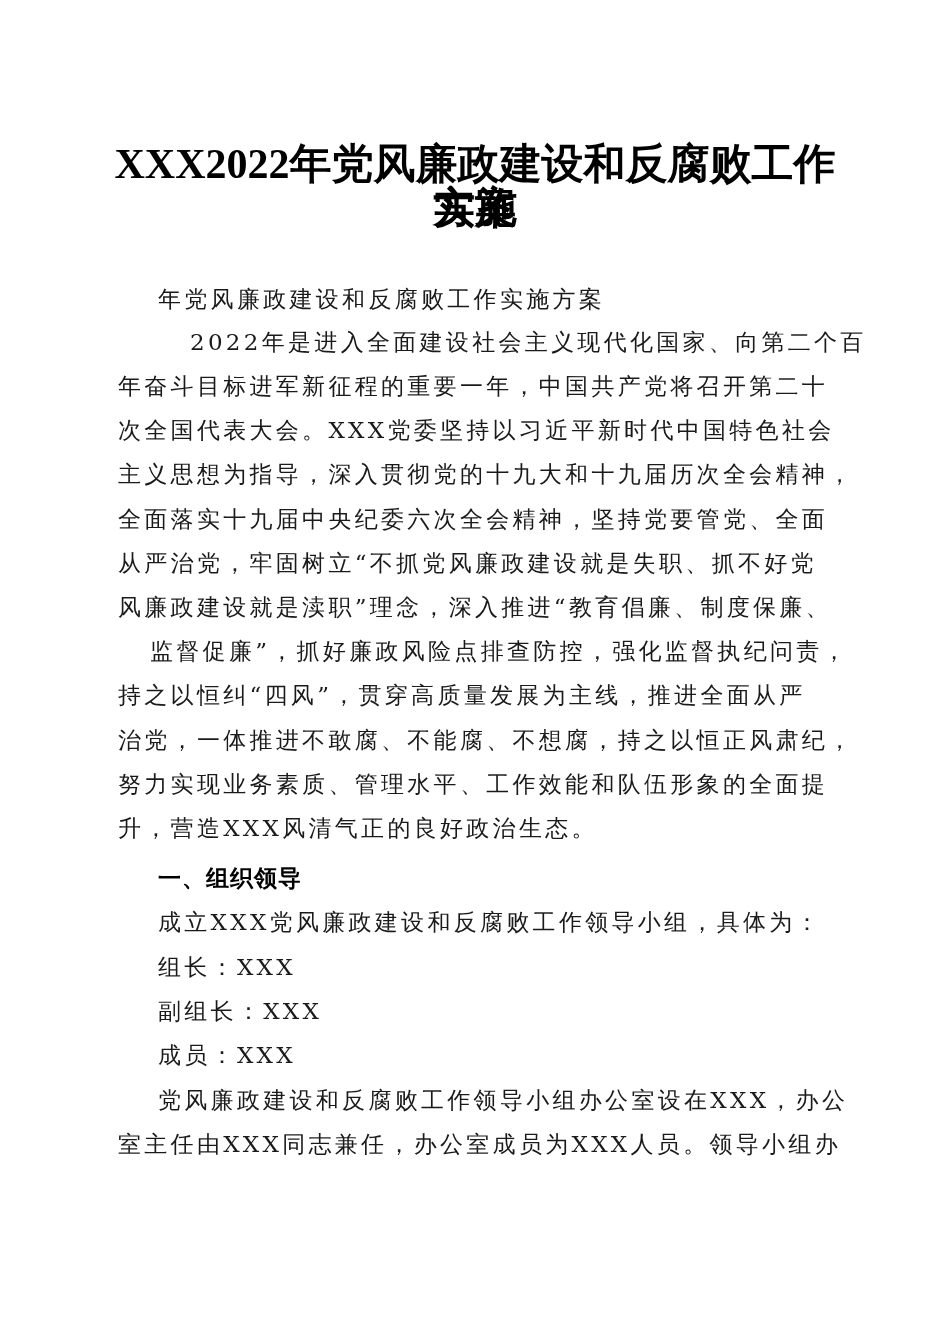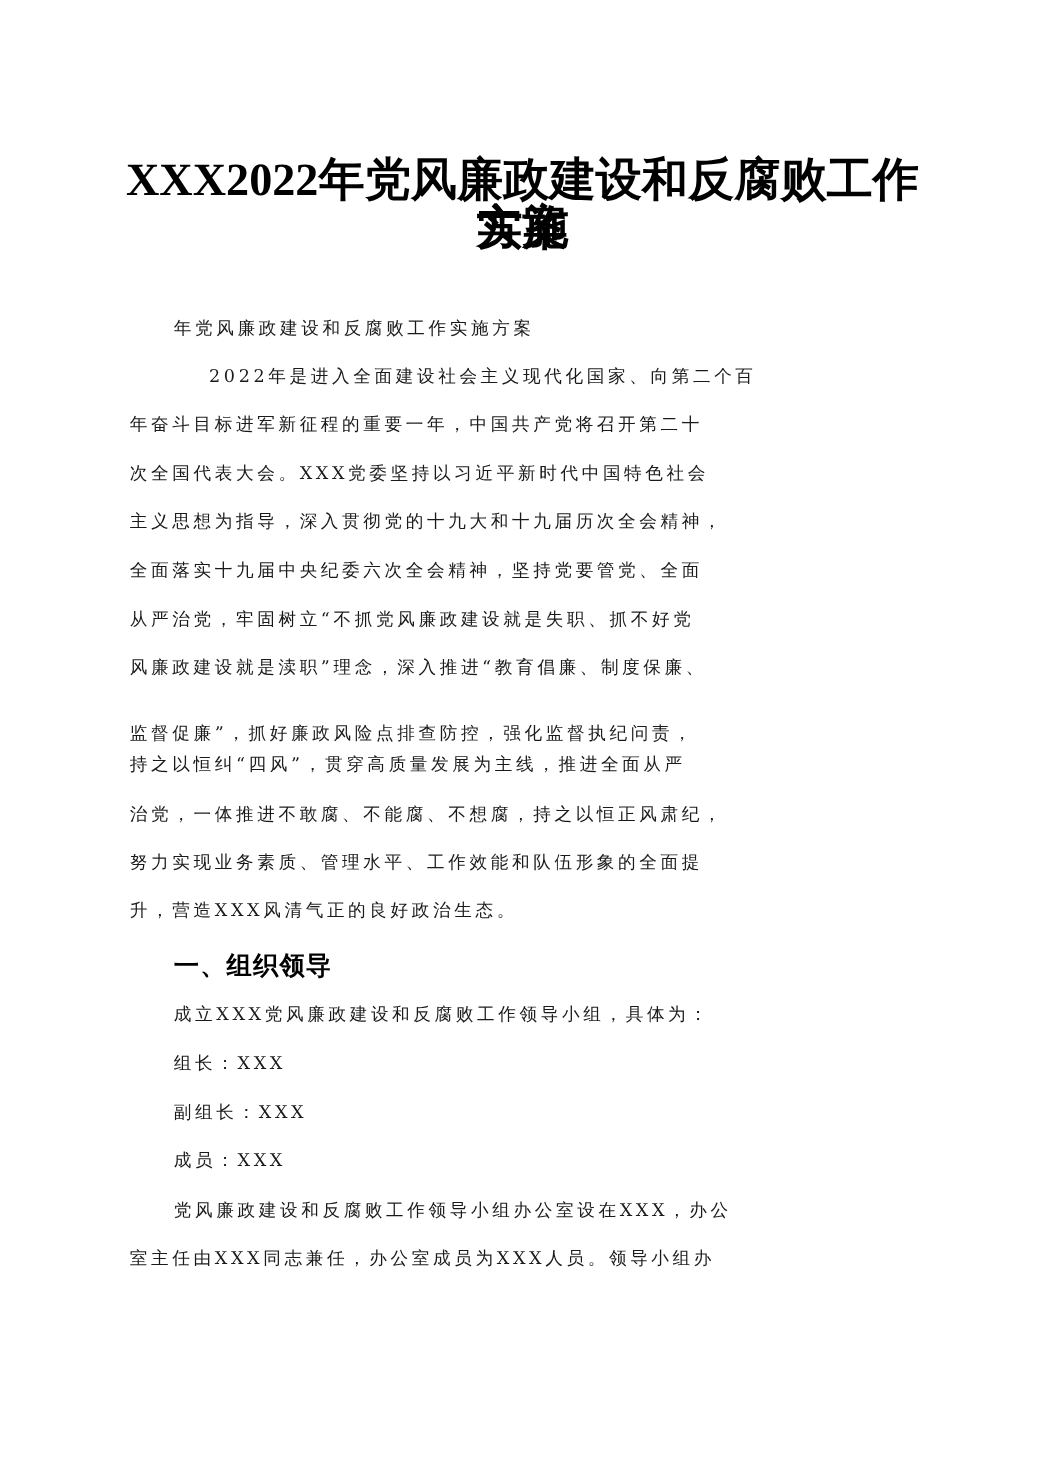--- a/index.html
+++ b/index.html
@@ -34,21 +34,21 @@
       color: #000000;
       letter-spacing: 0px;
     }
     .title-line-1 { top: 142px; }
     .title-line-2 { top: 186px; }
     .line {
       position: absolute;
       left: 118px;
       width: 740px;
       white-space: nowrap;
-      font-size: 16px;
+      font-size: 23px;
       line-height: 30px;
       letter-spacing: 3.3px;
       color: #1a1a1a;
     }
     .indent { left: 158px; }
     .heading {
       position: absolute;
       left: 158px;
       white-space: nowrap;
       font-family: "DejaVu Sans", "Liberation Sans", sans-serif;
@@ -69,21 +69,21 @@
 
   <div class="line indent" style="top:284px;">年党风廉政建设和反腐败工作实施方案</div>
 
   <div class="line indent" style="top:327px;margin-left:32px;">2022年是进入全面建设社会主义现代化国家、向第二个百</div>
   <div class="line" style="top:415px;">次全国代表大会。XXX党委坚持以习近平新时代中国特色社会</div>
   <div class="line" style="top:371px;">年奋斗目标进军新征程的重要一年，中国共产党将召开第二十</div>
   <div class="line" style="top:459px;">主义思想为指导，深入贯彻党的十九大和十九届历次全会精神，</div>
   <div class="line" style="top:504px;">全面落实十九届中央纪委六次全会精神，坚持党要管党、全面</div>
   <div class="line" style="top:548px;">从严治党，牢固树立“不抓党风廉政建设就是失职、抓不好党</div>
   <div class="line" style="top:592px;">风廉政建设就是渎职”理念，深入推进“教育倡廉、制度保廉、</div>
-  <div class="line" style="top:652px;">监督促廉”，抓好廉政风险点排查防控，强化监督执纪问责，</div>
+  <div class="line" style="top:636px;margin-left:32px;">监督促廉”，抓好廉政风险点排查防控，强化监督执纪问责，</div>
   <div class="line" style="top:680px;">持之以恒纠“四风”，贯穿高质量发展为主线，推进全面从严</div>
   <div class="line" style="top:725px;">治党，一体推进不敢腐、不能腐、不想腐，持之以恒正风肃纪，</div>
   <div class="line" style="top:769px;">努力实现业务素质、管理水平、工作效能和队伍形象的全面提</div>
   <div class="line" style="top:813px;">升，营造XXX风清气正的良好政治生态。</div>
 
   <div class="heading" style="top:863px;">一、组织领导</div>
 
   <div class="line indent" style="top:907px;">成立XXX党风廉政建设和反腐败工作领导小组，具体为：</div>
   <div class="line indent" style="top:952px;">组长：XXX</div>
   <div class="line indent" style="top:996px;">副组长：XXX</div>

